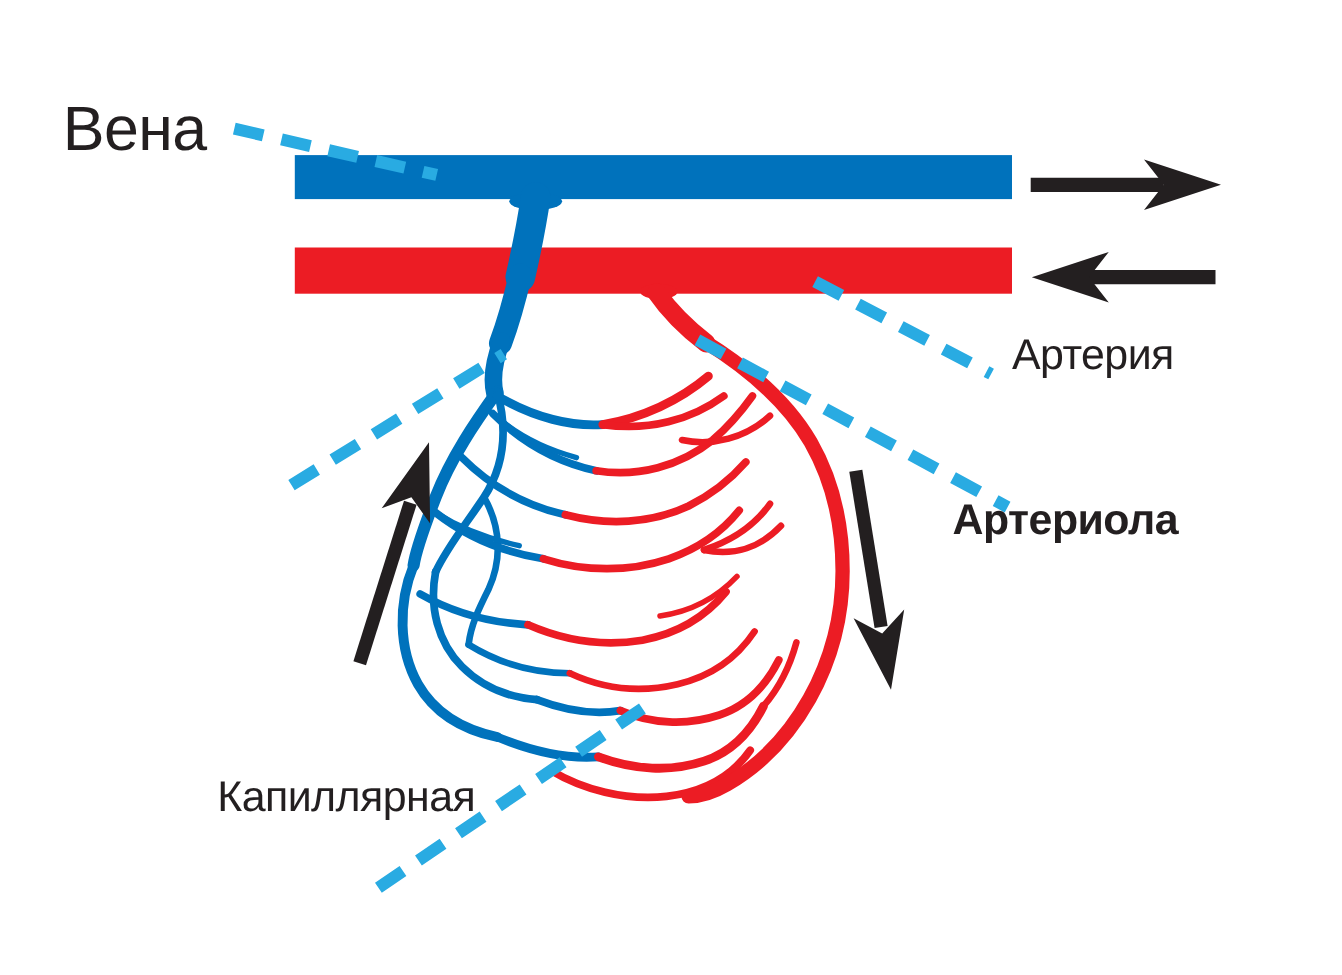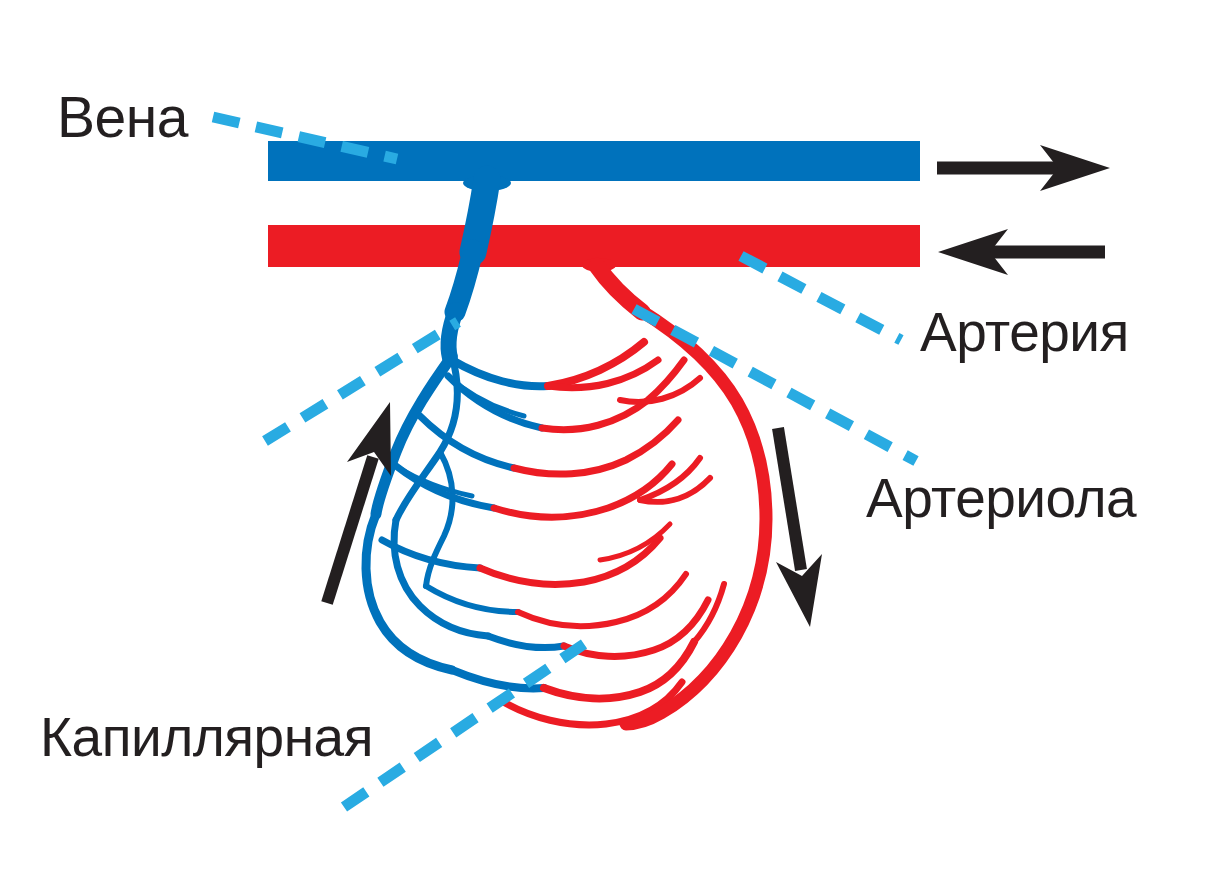--- a/index.html
+++ b/index.html
@@ -42,27 +42,27 @@
   }
   .callout {
     stroke: var(--callout-cyan);
     stroke-width: 11;
     stroke-dasharray: 27 17;
     fill: none;
   }
   .label {
     position: absolute;
     color: var(--ink-black);
-    font-size: 55px;
+    font-size: 39px;
     line-height: 1.1;
     white-space: nowrap;
     letter-spacing: -0.5px;
   }
   .label.centered {
-    text-align: left;
+    text-align: right;
     white-space: normal;
     line-height: 1.5;
   }
 </style>
 </head>
 <body>
 
 <div id="stage">
 
   <svg id="art" width="1220" height="886" viewBox="0 0 1220 886">
@@ -141,19 +141,19 @@
     <line class="callout" x1="741" y1="256" x2="901" y2="340"></line>
     <line class="callout" x1="634" y1="309" x2="916" y2="461"></line>
     <line class="callout" x1="344" y1="807" x2="584" y2="644"></line>
   </svg>
 
   <div class="label" style="left:57px; top:86px; font-size:57px;">Вена</div>
 
   <div class="label" style="left:920px; top:302px;">Артерия</div>
 
 
-  <div class="label" style="left:866px; top:468px;">Артериола</div>
+  <div class="label" style="left:866px; top:452px;font-weight:bold;">Артериола</div>
 
   <div class="label centered" style="left:40px; top:696px; width:392px;">
     <div>Капиллярная</div>
   </div>
 
 </div>
 
 </body></html>

